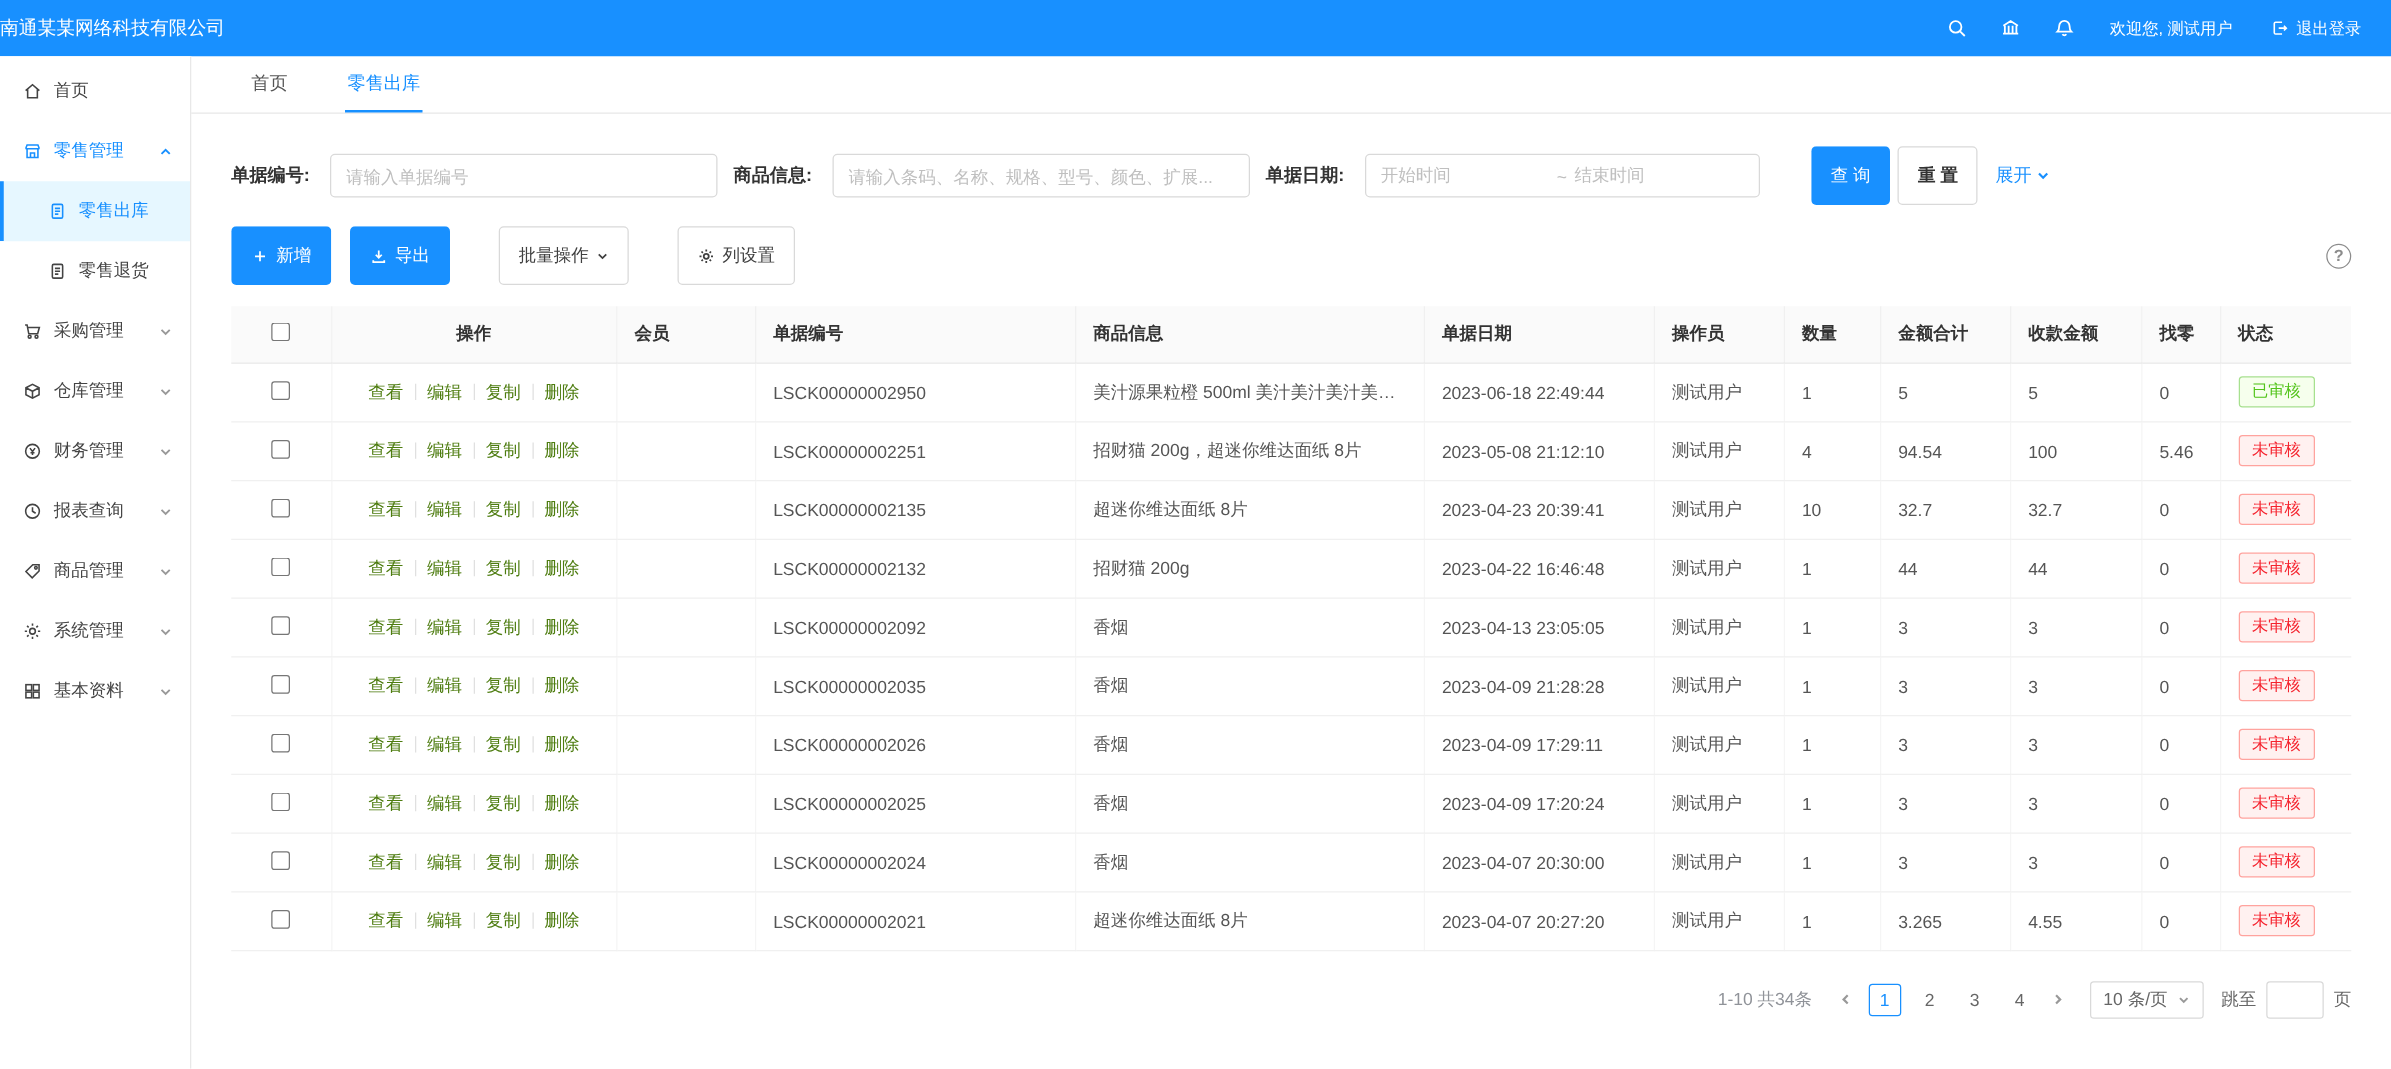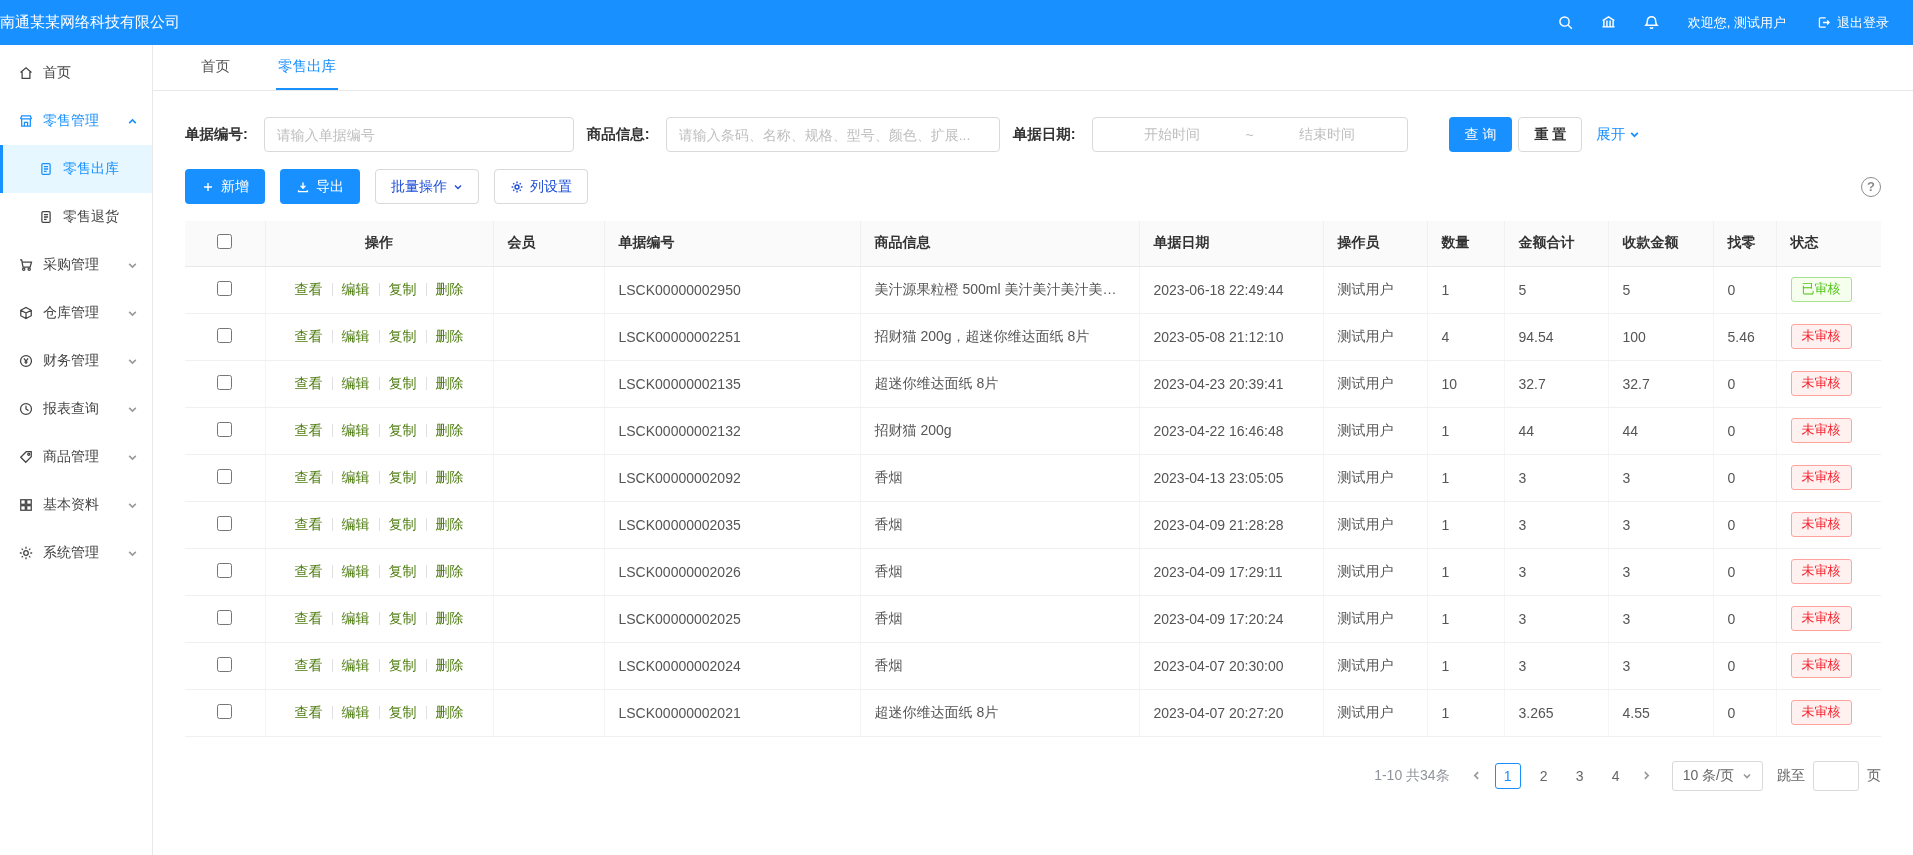--- a/index.html
+++ b/index.html
@@ -37,26 +37,26 @@
 
   
   .filter-row { display: flex; align-items: center; margin-top: 26px; }
   .f-group { display: flex; align-items: center; margin-right: 13px; }
   .f-label { font-size: 14.5px; font-weight: bold; color: #333; margin-right: 16px; white-space: nowrap; }
   .f-input { height: 35px; border: 1px solid #d9d9d9; border-radius: 4px; padding: 0 12px; font-size: 14px; color: #333; outline: none; font-family: inherit; }
   .f-input::placeholder { color: #bfbfbf; }
   .w-order { width: 310px; }
   .w-product { width: 334px; }
   .date-range { width: 316px; height: 35px; border: 1px solid #d9d9d9; border-radius: 4px; display: flex; align-items: center; padding: 0 12px; font-size: 14px; color: #bfbfbf; cursor: text; }
-  .date-range .ph { flex: 1; text-align: center; }
+  .date-range .ph { flex: 1; }
   .date-range .tilde { padding: 0 6px; }
 
-  .btn { height: 35px; border-radius: 4px; font-size: 14px; display: inline-flex; align-items: center; gap: 6px; cursor: pointer; font-family: inherit; border: 1px solid transparent; padding: 0 15px; }
+  .btn { height: 47px; border-radius: 4px; font-size: 14px; display: inline-flex; align-items: center; gap: 6px; cursor: pointer; font-family: inherit; border: 1px solid transparent; padding: 0 15px; }
   .btn-primary { background: #1890ff; color: #fff; }
-  .btn-default { background: #fff; border-color: #d9d9d9; color: #1d4ed8; }
+  .btn-default { background: #fff; border-color: #d9d9d9; color: #404040; margin-left: 24px; }
   .btn svg { width: 14px; height: 14px; stroke: currentColor; fill: none; stroke-width: 1.4; }
   .btn-search { margin-left: 28px; }
   .btn-reset { margin-left: 6px; font-weight: bold; color: #333; }
   .expand-link { margin-left: 14px; color: #1890ff; font-size: 14.5px; display: inline-flex; align-items: center; gap: 4px; cursor: pointer; }
   .expand-link svg { width: 11px; height: 11px; stroke: #1890ff; fill: none; stroke-width: 1.6; }
 
   
   .toolbar-row { display: flex; align-items: center; margin-top: 17px; gap: 15px; }
   .help-circle { margin-left: auto; width: 20px; height: 20px; border: 1.5px solid #8c8c8c; border-radius: 50%; color: #8c8c8c; display: flex; align-items: center; justify-content: center; font-size: 13px; font-weight: bold; cursor: pointer; }
   .help-circle::before { content: "?"; }
@@ -196,36 +196,36 @@
           <path d="M2.4 7.2 L7.2 2.4 H11.6 V6.8 L6.8 11.6 Z"></path>
           <circle cx="9.4" cy="4.6" r="0.9"></circle>
         </svg>
       <span>商品管理</span>
       <svg class="caret" viewBox="0 0 10 10">
           <path d="M2 3.5 L5 6.5 L8 3.5"></path>
         </svg>
     </div>
     <div class="side-item">
       <svg class="mi" viewBox="0 0 14 14">
+          <circle cx="7" cy="7" r="2"></circle>
+          <path d="M7 1.6 V3.2 M7 10.8 V12.4 M1.6 7 H3.2 M10.8 7 H12.4 M3.2 3.2 L4.3 4.3 M9.7 9.7 L10.8 10.8 M10.8 3.2 L9.7 4.3 M4.3 9.7 L3.2 10.8"></path>
+        </svg>
+      <span>系统管理</span>
+      <svg class="caret" viewBox="0 0 10 10">
+          <path d="M2 3.5 L5 6.5 L8 3.5"></path>
+        </svg>
+    </div>
+    <div class="side-item">
+      <svg class="mi" viewBox="0 0 14 14">
           <rect x="2.4" y="2.4" width="4" height="4"></rect>
           <rect x="7.6" y="2.4" width="4" height="4"></rect>
           <rect x="2.4" y="7.6" width="4" height="4"></rect>
           <rect x="7.6" y="7.6" width="4" height="4"></rect>
         </svg>
       <span>基本资料</span>
-      <svg class="caret" viewBox="0 0 10 10">
-          <path d="M2 3.5 L5 6.5 L8 3.5"></path>
-        </svg>
-    </div>
-    <div class="side-item">
-      <svg class="mi" viewBox="0 0 14 14">
-          <circle cx="7" cy="7" r="2"></circle>
-          <path d="M7 1.6 V3.2 M7 10.8 V12.4 M1.6 7 H3.2 M10.8 7 H12.4 M3.2 3.2 L4.3 4.3 M9.7 9.7 L10.8 10.8 M10.8 3.2 L9.7 4.3 M4.3 9.7 L3.2 10.8"></path>
-        </svg>
-      <span>系统管理</span>
       <svg class="caret" viewBox="0 0 10 10">
           <path d="M2 3.5 L5 6.5 L8 3.5"></path>
         </svg>
     </div>
   </aside>
 
   <div class="content">
     <div class="tabbar">
       <div class="tab">首页</div>
       <div class="tab active">零售出库</div>

